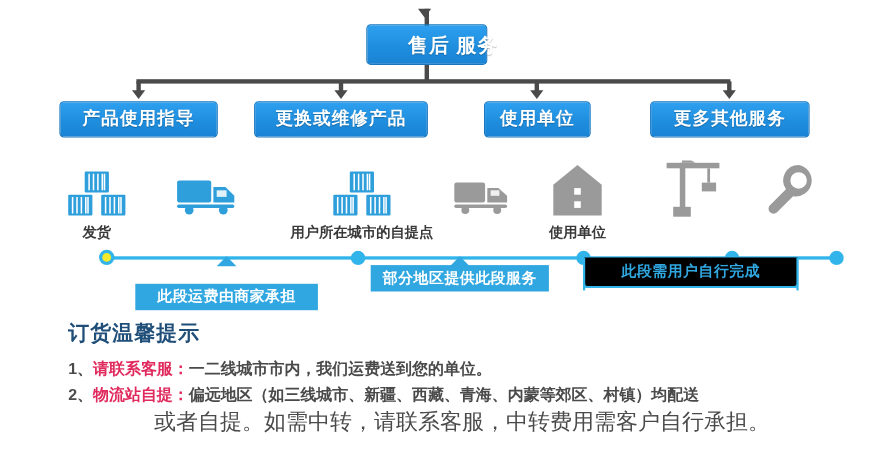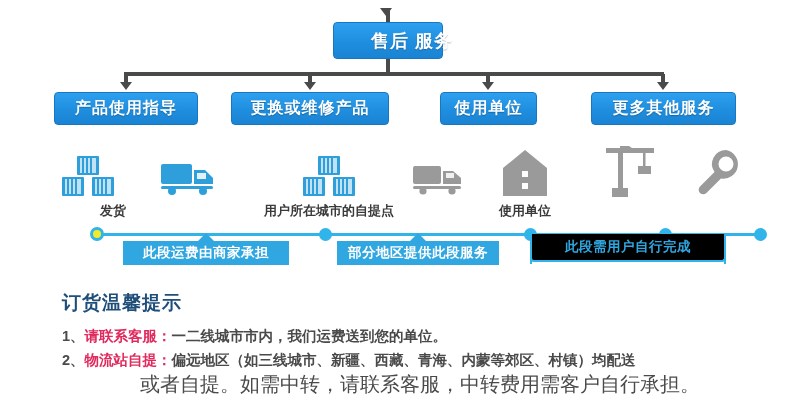--- a/index.html
+++ b/index.html
@@ -56,21 +56,21 @@
   #drop-2{left:486px;} #arrow-2{left:482px;}
   #drop-3{left:661px;} #arrow-3{left:657px;}
 
   
   .icon-wrap{position:absolute;text-align:center;}
   .icon-box{height:52px;display:flex;align-items:flex-end;justify-content:center;}
   .icon-label{
     font-size:13px;font-weight:bold;color:#3a3a3a;
     margin-top:4px;white-space:nowrap;
   }
-  #icon-0{left:50px;top:146px;width:76px;text-align:right;}
+  #icon-0{left:50px;top:146px;width:76px;}
   #icon-1{left:150px;top:146px;width:76px;}
   #icon-2{left:249px;top:146px;width:160px;}
   #icon-3{left:400px;top:146px;width:76px;}
   #icon-4{left:485px;top:146px;width:80px;}
   #icon-5{left:568px;top:146px;width:122px;}
   #icon-6{left:688px;top:146px;width:62px;}
 
   
   #timeline{
     position:absolute;left:95px;top:233px;width:666px;height:3px;
@@ -90,21 +90,21 @@
     display:flex;align-items:center;justify-content:center;
     box-sizing:border-box;white-space:nowrap;letter-spacing:.5px;
     height:24px;
   }
   .callout.filled{background:#30a7e0;color:#ffffff;}
   .callout.outline{
     background:#000000;color:#30a7e0;
     border:2px solid #30b4ea;border-top:none;border-radius:0 0 4px 4px;
     height:28px;
   }
-  #callout-0{left:123px;top:241px;width:166px;}
+  #callout-0{left:123px;top:258px;width:166px;}
   #callout-1{left:337px;top:241px;width:162px;}
   #callout-2{left:530px;top:234px;width:196px;}
   .notch{
     position:absolute;width:0;height:0;
     border-left:9px solid transparent;border-right:9px solid transparent;
     border-bottom:9px solid #30a7e0;
   }
   #notch-0{left:197px;top:233px;}
   #notch-1{left:409px;top:233px;}
 

